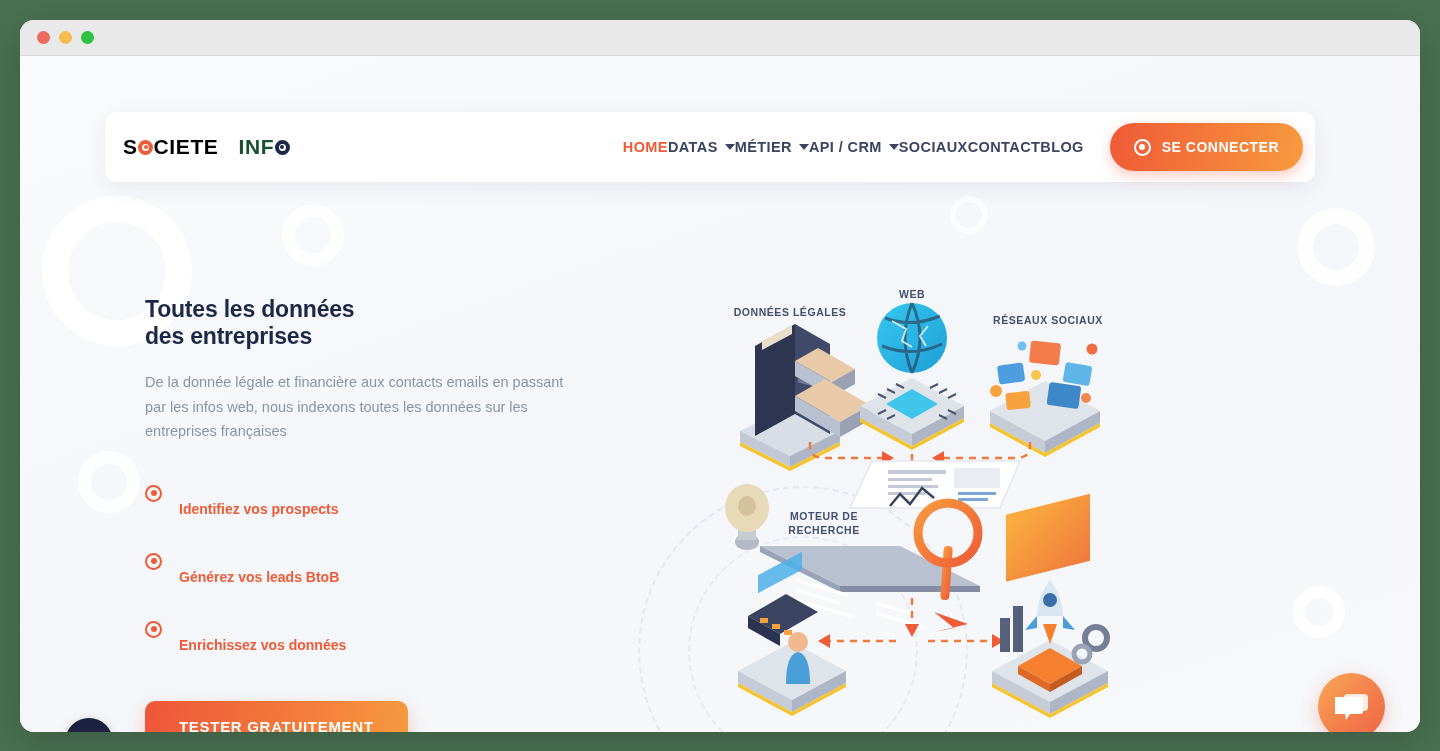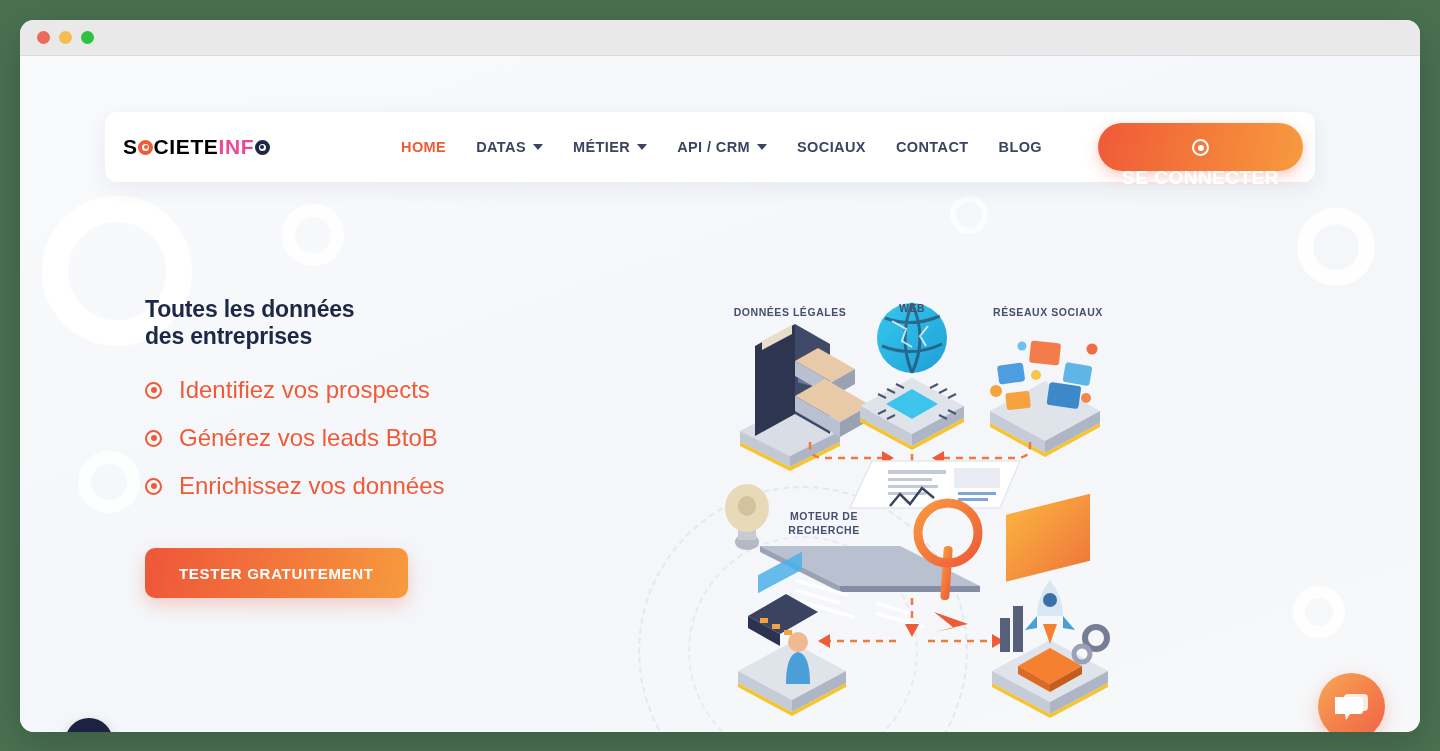--- a/index.html
+++ b/index.html
@@ -78,21 +78,21 @@
     z-index: 5;
   }
   .logo {
     font-size: 21px;
     font-weight: bold;
     letter-spacing: 0.6px;
     display: flex;
     align-items: center;
     white-space: nowrap;
   }
-  .logo .part-b { color: #ec4899; }
+  .logo .part-b { color: #14532d; margin-left: 20px; }
   .logo .ring-o {
     display: inline-block;
     width: 15px; height: 15px;
     border-radius: 50%;
     position: relative;
     vertical-align: middle;
     margin: 0 0.5px;
   }
   .logo .ring-o.orange { border: 4px solid #ef5b37; }
   .logo .ring-o.navy   { border: 4px solid #1d2746; }
@@ -102,21 +102,20 @@
     left: 50%; top: 50%;
     transform: translate(-50%,-50%);
     width: 4px; height: 4px; border-radius: 50%;
   }
   .logo .ring-o.orange::after { background: #ef5b37; }
   .logo .ring-o.navy::after   { background: #1d2746; }
 
   .nav-items {
     display: flex;
     align-items: center;
-    gap: 30px;
     margin-left: auto;
   }
   .nav-item {
     display: flex;
     align-items: center;
     gap: 7px;
     font-size: 14.5px;
     font-weight: bold;
     letter-spacing: 0.4px;
     color: #3b4460;
@@ -133,29 +132,28 @@
   .login-btn {
     margin-left: 26px;
     height: 48px;
     padding: 16px 24px;
     border-radius: 24px;
     background: linear-gradient(100deg, #ef5a38 0%, #f5803a 60%, #f79b3f 100%);
     color: #fff;
     display: flex;
     align-items: center;
     gap: 11px;
-    font-size: 19px;
+    font-size: 14px;
     font-weight: bold;
     letter-spacing: 0.5px;
     cursor: pointer;
     border: none;
     box-shadow: 0 5px 14px rgba(239,90,56,0.30);
     white-space: nowrap;
     font-family: "Liberation Sans", sans-serif;
-    flex-direction: column;
   }
   .target-icon {
     width: 17px; height: 17px;
     border-radius: 50%;
     border: 2.2px solid #fff;
     position: relative;
     flex: none;
   }
   .target-icon::after {
     content: ""; position: absolute;
@@ -199,23 +197,24 @@
     border: 2.6px solid #ef5b37;
     position: relative;
     flex: none;
   }
   .feature-bullet::after {
     content: ""; position: absolute;
     left: 50%; top: 50%; transform: translate(-50%,-50%);
     width: 6px; height: 6px; border-radius: 50%; background: #ef5b37;
   }
   .feature-label {
-    font-size: 24px;
-    font-weight: normal;
+    font-size: 14px;
+    font-weight: bold;
     color: #ef5b37;
+    margin-top: 32px;
   }
   .cta-btn {
     margin-top: 28px;
     display: inline-flex;
     align-items: center;
     justify-content: center;
     height: 50px;
     padding: 4px 34px;
     border-radius: 10px;
     background: linear-gradient(100deg, #ee5639 0%, #f4803b 65%, #f69b3f 100%);
@@ -351,20 +350,21 @@
       </div>
     </div>
 
     <div class="hero-left">
 
       <h1 class="headline">
         <div>Toutes les données</div>
         <div>des entreprises</div>
       </h1>
 
+      <p class="subtext">De la donnée légale et financière aux contacts emails en passant par les infos web, nous indexons toutes les données sur les entreprises françaises</p>
 
       <div class="feature-list">
         <div class="feature-item">
           <span class="feature-bullet"></span>
           <span class="feature-label">Identifiez vos prospects</span>
         </div>
         <div class="feature-item">
           <span class="feature-bullet"></span>
           <span class="feature-label">Générez vos leads BtoB</span>
         </div>
@@ -542,22 +542,22 @@
             <rect x="300" y="372" width="10" height="34"></rect>
               <rect x="313" y="360" width="10" height="46"></rect>
           </g>
           <circle cx="396" cy="392" r="11" fill="none" stroke="#767e95" stroke-width="6"></circle>
           <circle cx="382" cy="408" r="8" fill="none" stroke="#9aa2b5" stroke-width="5"></circle>
           <path d="M268,378 l-34,-12 20,16 -20,4 z" fill="#ef5b37"></path>
         </g>
       </svg>
 
       <div class="ill-label" style="left:20px;  top:60px;  width:140px;">DONNÉES LÉGALES</div>
-      <div class="ill-label" style="left:182px; top:56px;  width:60px;">WEB</div>
-      <div class="ill-label" style="left:278px; top:60px;  width:140px;">RÉSEAUX SOCIAUX</div>
+      <div class="ill-label" style="left:182px; top:42px;  width:60px;">WEB</div>
+      <div class="ill-label" style="left:278px; top:68px;  width:140px;">RÉSEAUX SOCIAUX</div>
       <div class="ill-label" style="left:78px;  top:240px; width:92px;margin-top:24px;">MOTEUR DE
 RECHERCHE</div>
       
       
     </div>
 
     <div class="badge-check">
       
     </div>
 

